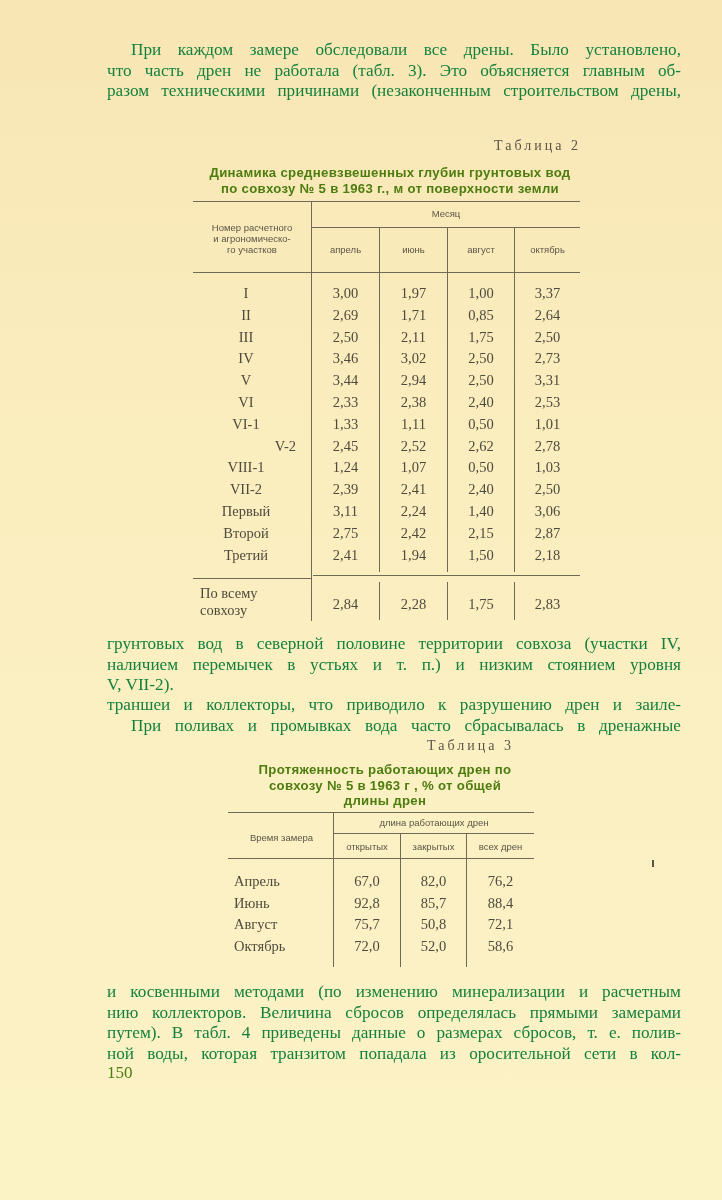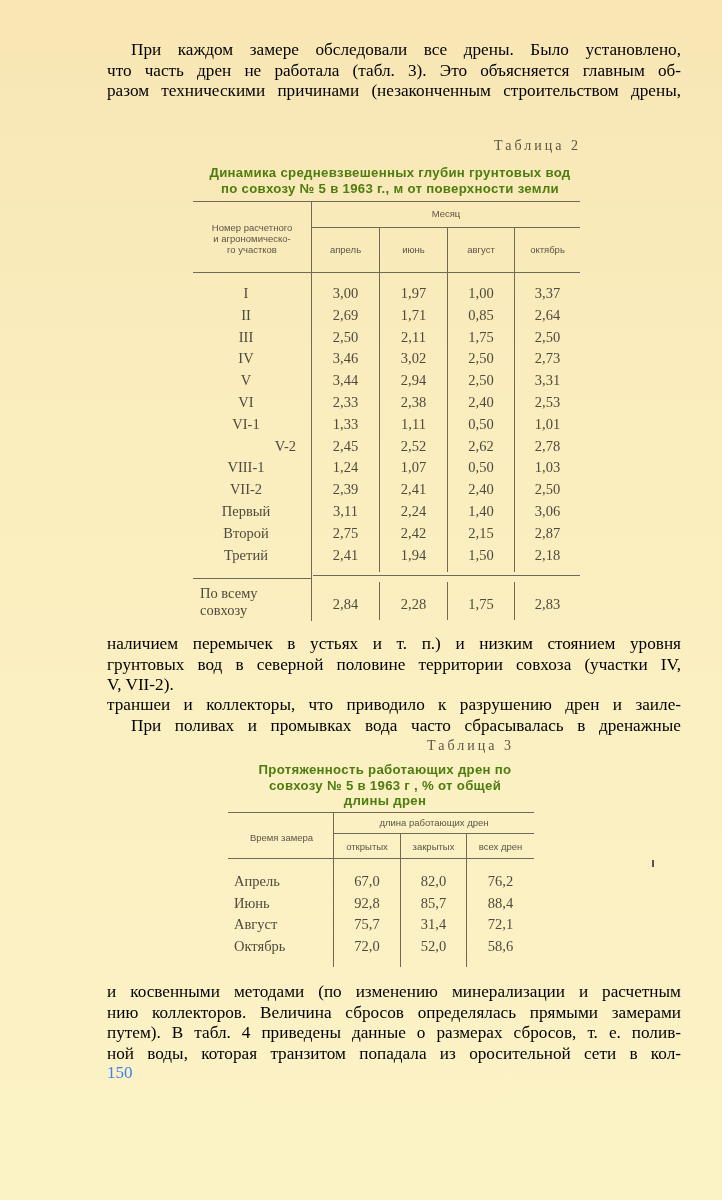--- a/index.html
+++ b/index.html
@@ -7,41 +7,41 @@
     width:722px; height:1200px; overflow:hidden;
     background: linear-gradient(180deg, #f8e6b4 0%, #faecbd 30%, #fbf0c2 60%, #fbf2c6 100%);
     font-family: "Liberation Serif", "DejaVu Serif", serif;
     color:#4a4538;
     position:relative;
   }
   .page { position:absolute; left:0; top:0; width:722px; height:1200px; }
   .para {
     position:absolute; left:107px; width:574px;
     font-size:17.2px; line-height:20.5px;
-    text-align:justify; color:#000000;
+    text-align:justify; color:#15803d;
   }
   .para .line { display:block; white-space:nowrap; text-align-last:justify; text-align:justify; }
   .para .line.last { text-align-last:left; }
   .indent { padding-left:24px; }
   .tcap {
     position:absolute; font-size:14px; letter-spacing:3px; color:#5a5546;
   }
   .ttitle {
     position:absolute; font-family:"Liberation Sans","DejaVu Sans",sans-serif;
     font-weight:bold; font-size:13.2px; line-height:15.5px; text-align:center; color:#4d7c0f;
     letter-spacing:0.3px;
   }
   .rule { position:absolute; background:#6f6a58; }
   .hcell {
     position:absolute; font-family:"Liberation Sans","DejaVu Sans",sans-serif;
     font-size:9.5px; color:#5a5546; text-align:center; line-height:11px;
   }
   .num { position:absolute; font-size:14.5px; color:#4e4a3d; text-align:center; }
   .lbl { position:absolute; font-size:14.5px; color:#4e4a3d; text-align:center; }
-  .pagenum { position:absolute; left:107px; top:1063px; font-size:17px; color:#3b82f6; }
+  .pagenum { position:absolute; left:107px; top:1063px; font-size:17px; color:#4d7c0f; }
   .speck { position:absolute; background:#5a5546; }
 </style>
 </head>
 <body>
 
 <div class="page">
 
   <div class="para" style="top:40px;">
     <span class="line indent">При каждом замере обследовали все дрены. Было установлено,</span>
     <span class="line">что часть дрен не работала (табл. 3). Это объясняется главным об-</span>
@@ -150,22 +150,22 @@
   <div class="lbl" style="left:200px; top:585px; width:80px; text-align:left; line-height:17px;">
     <div>По всему</div>
     <div>совхозу</div>
   </div>
   <div class="num" style="left:312px; top:596px; width:67px;">2,84</div>
   <div class="num" style="left:380px; top:596px; width:67px;">2,28</div>
   <div class="num" style="left:448px; top:596px; width:66px;">1,75</div>
   <div class="num" style="left:515px; top:596px; width:65px;">2,83</div>
 
   <div class="para" style="top:634px;">
+    <span class="line">грунтовых вод в северной половине территории совхоза (участки IV,</span>
     <span class="line">наличием перемычек в устьях и т. п.) и низким стоянием уровня</span>
-    <span class="line">грунтовых вод в северной половине территории совхоза (участки IV,</span>
     <span class="line last">V, VII-2).</span>
   </div>
   <div class="para" style="top:695px;">
     <span class="line">траншеи и коллекторы, что приводило к разрушению дрен и заиле-</span>
     <span class="line indent">При поливах и промывках вода часто сбрасывалась в дренажные</span>
   </div>
 
   <div class="tcap" style="left:427px; top:738px;">Таблица 3</div>
   <div class="ttitle" style="left:220px; width:330px; top:762px;">
     <div>Протяженность работающих дрен по</div>
@@ -190,21 +190,21 @@
       <div class="lbl" style="left: 234px; top: 873px; width: 90px; text-align: left;">Апрель</div>
       <div class="num" style="left: 334px; top: 873px; width: 66px;">67,0</div>
       <div class="num" style="left: 401px; top: 873px; width: 65px;">82,0</div>
       <div class="num" style="left: 467px; top: 873px; width: 67px;">76,2</div>
       <div class="lbl" style="left: 234px; top: 894.5px; width: 90px; text-align: left;">Июнь</div>
       <div class="num" style="left: 334px; top: 894.5px; width: 66px;">92,8</div>
       <div class="num" style="left: 401px; top: 894.5px; width: 65px;">85,7</div>
       <div class="num" style="left: 467px; top: 894.5px; width: 67px;">88,4</div>
       <div class="lbl" style="left: 234px; top: 916px; width: 90px; text-align: left;">Август</div>
       <div class="num" style="left: 334px; top: 916px; width: 66px;">75,7</div>
-      <div class="num" style="left: 401px; top: 916px; width: 65px;">31,4</div>
+      <div class="num" style="left: 401px; top: 916px; width: 65px;">50,8</div>
       <div class="num" style="left: 467px; top: 916px; width: 67px;">72,1</div>
       <div class="lbl" style="left: 234px; top: 937.5px; width: 90px; text-align: left;">Октябрь</div>
       <div class="num" style="left: 334px; top: 937.5px; width: 66px;">72,0</div>
       <div class="num" style="left: 401px; top: 937.5px; width: 65px;">52,0</div>
       <div class="num" style="left: 467px; top: 937.5px; width: 67px;">58,6</div>
     </div>
 
   <div class="para" style="top:982px;">
     <span class="line">и косвенными методами (по изменению минерализации и расчетным</span>
     <span class="line">нию коллекторов. Величина сбросов определялась прямыми замерами</span>

